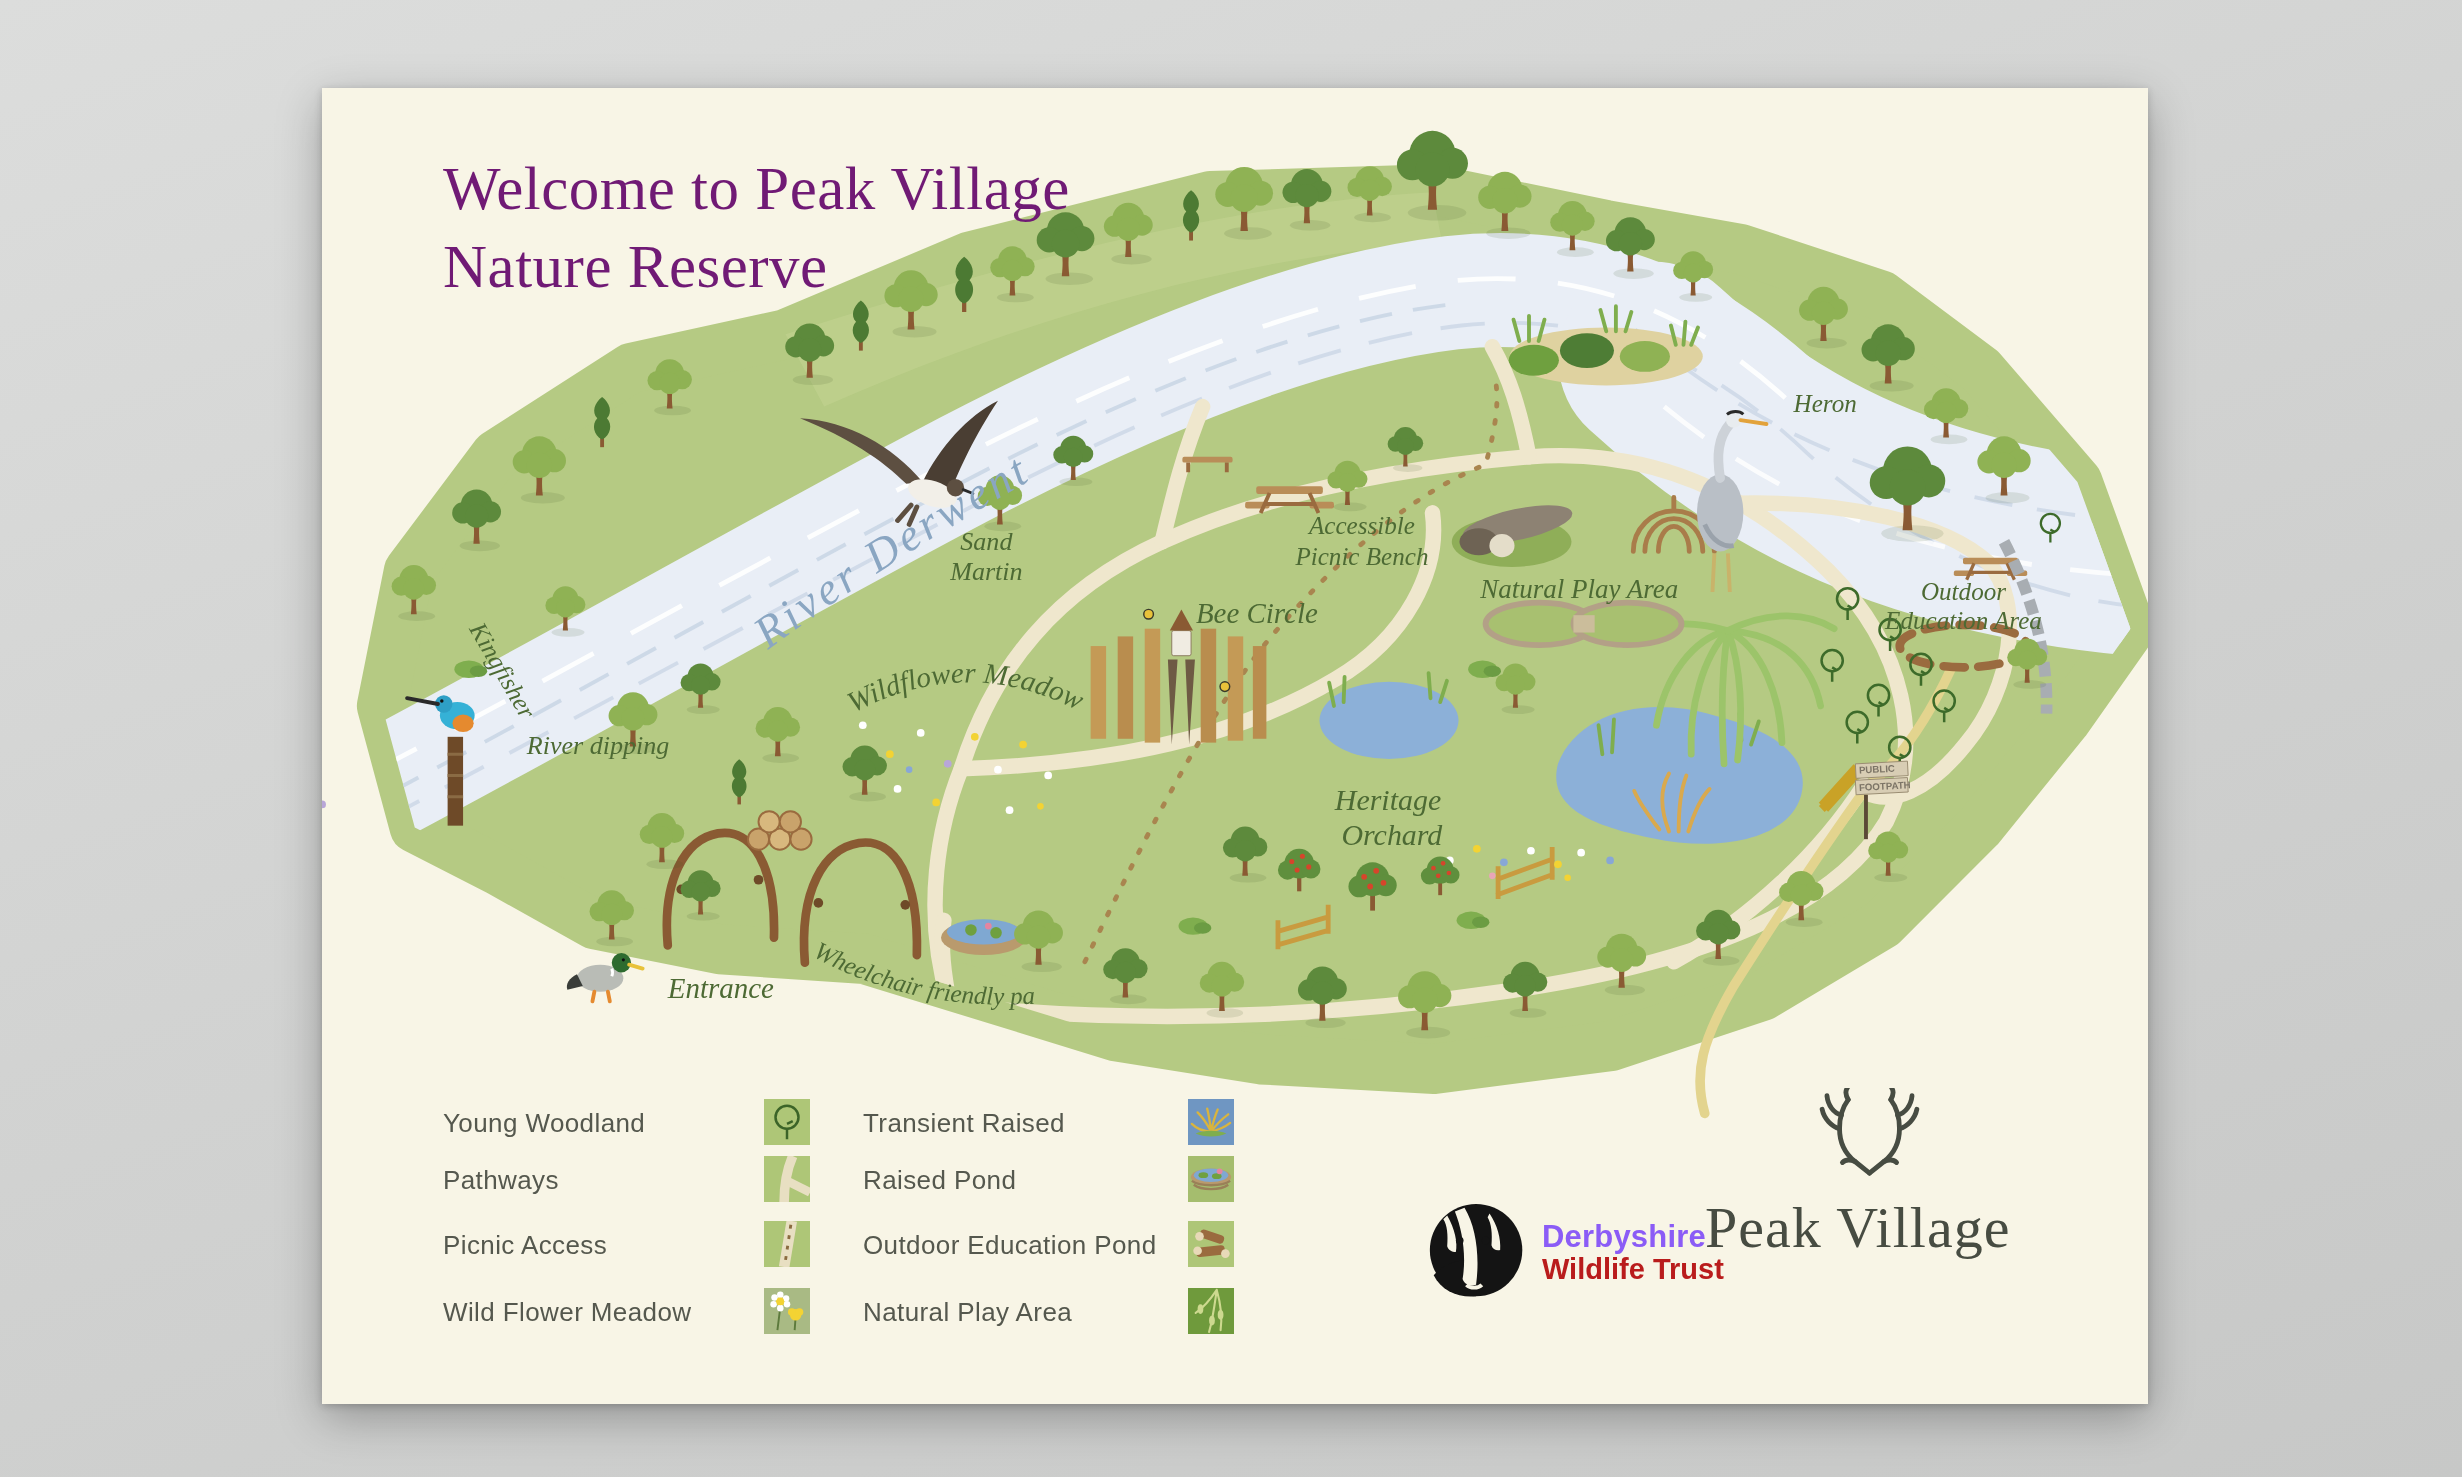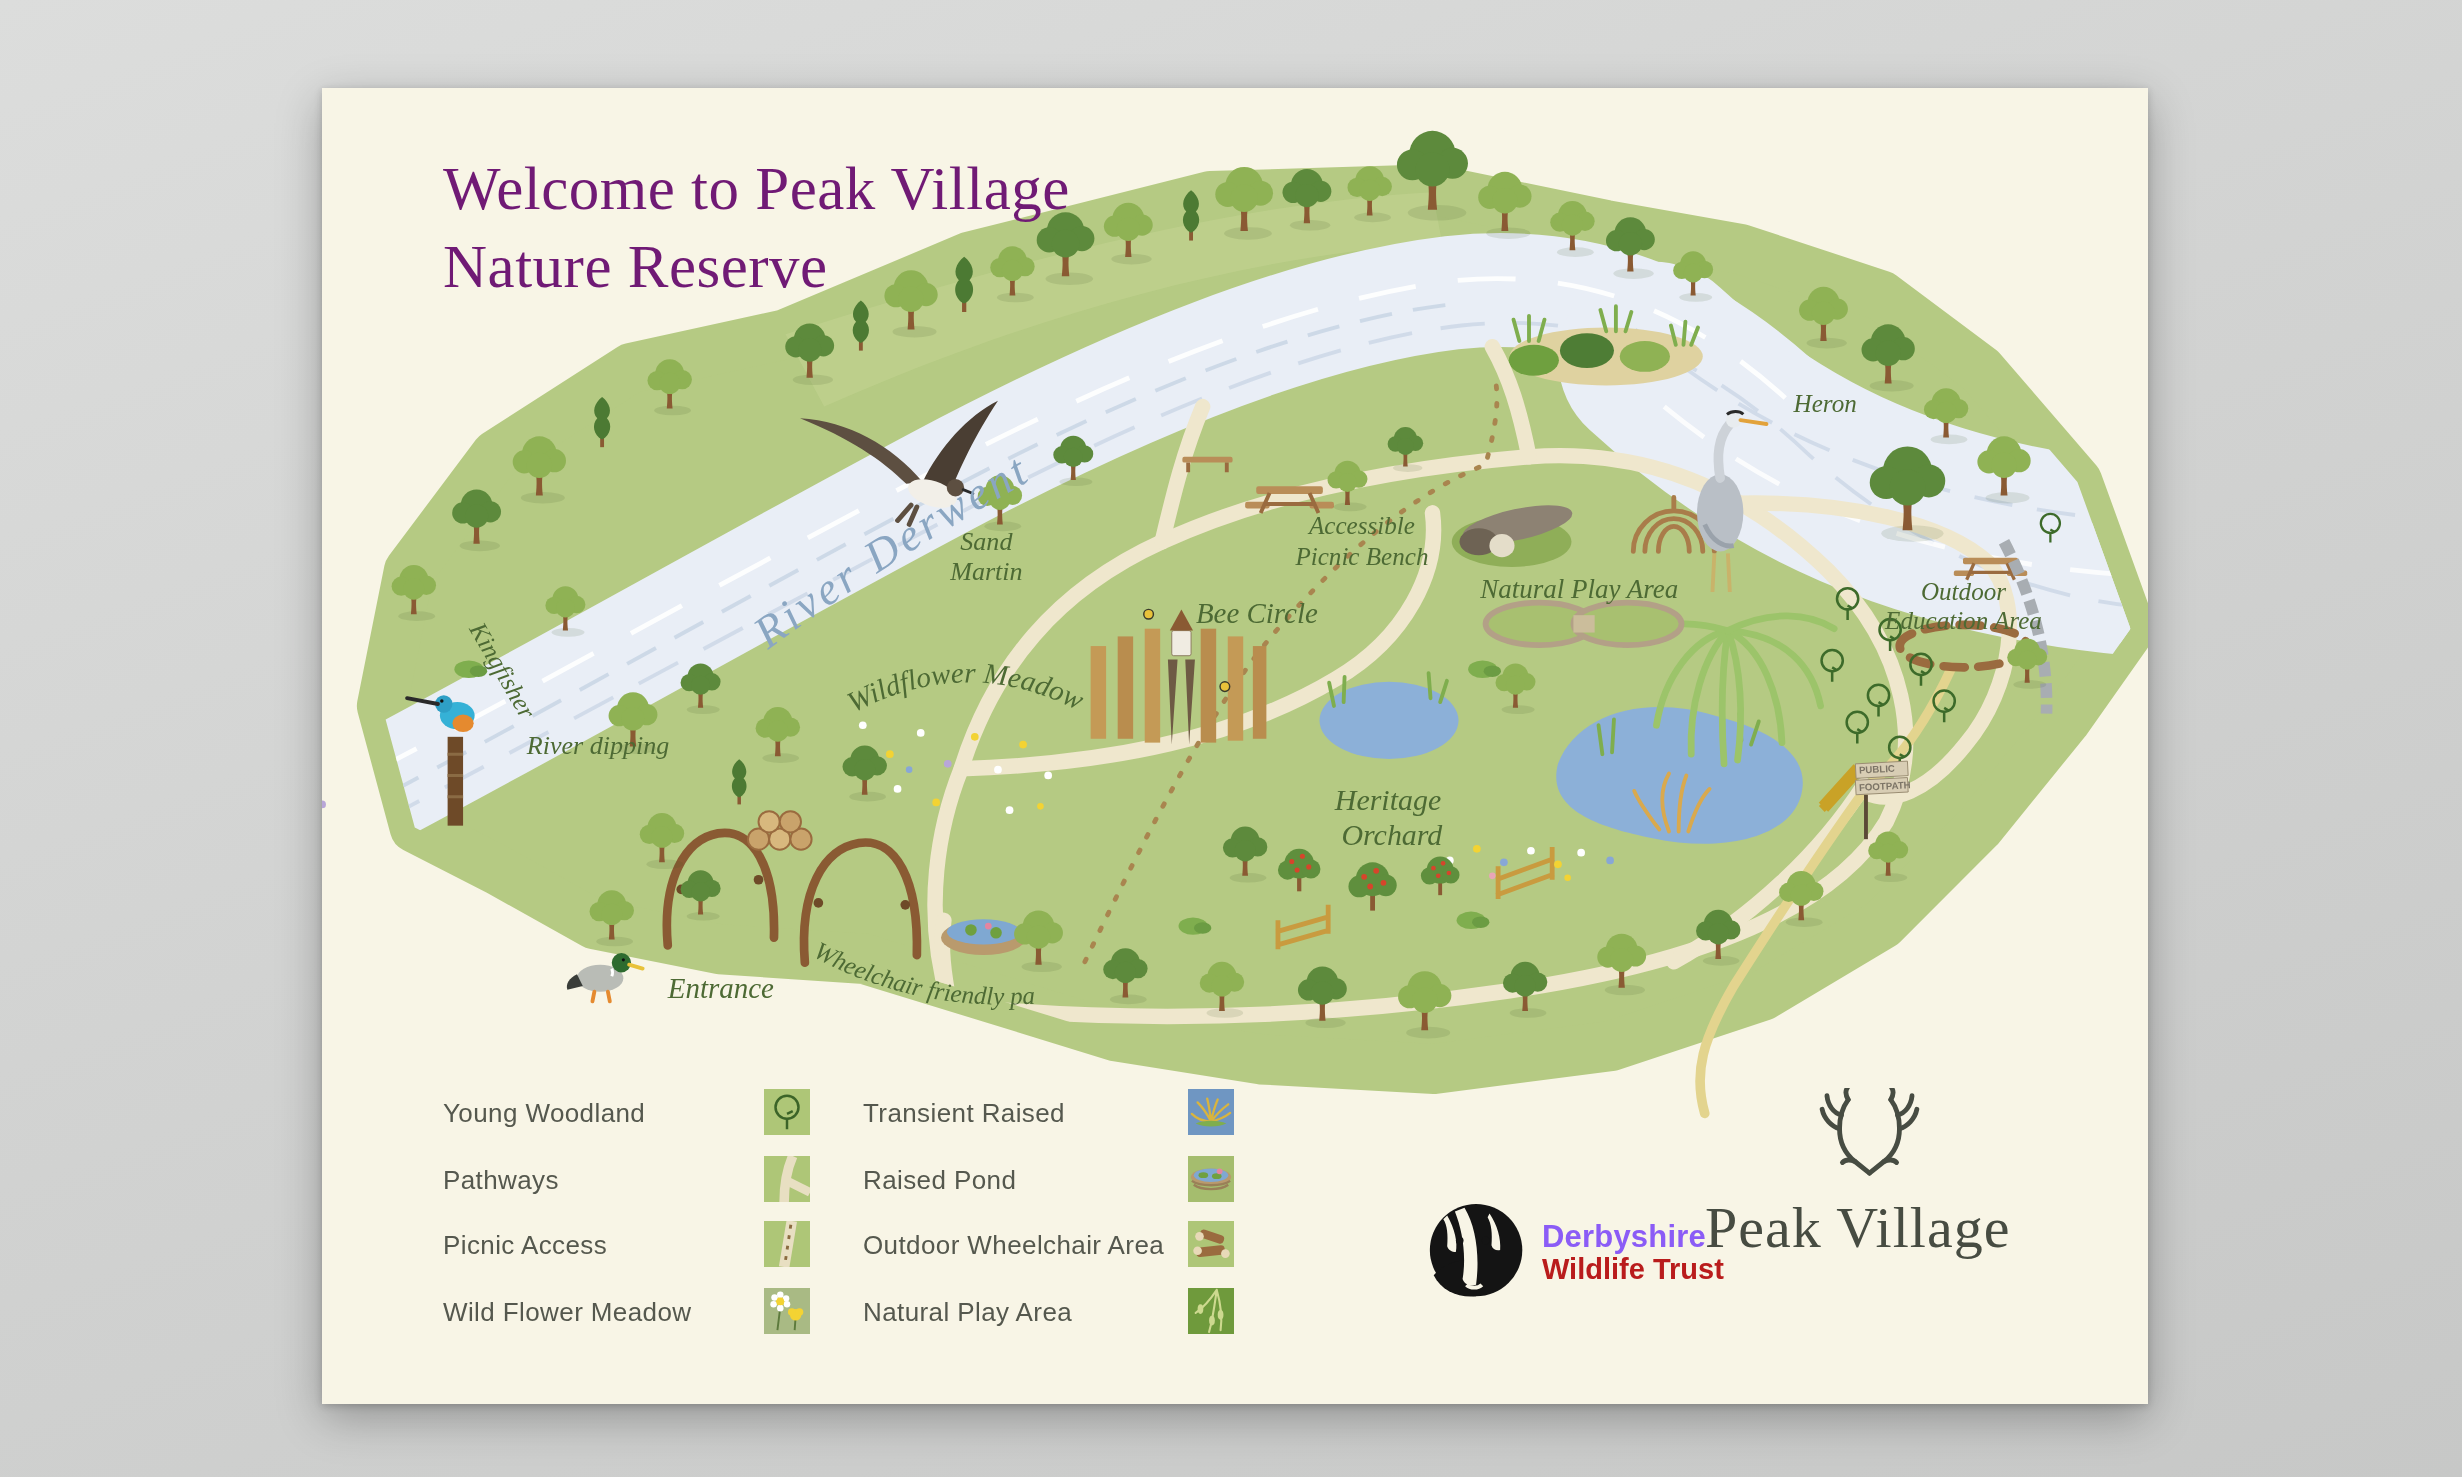--- a/index.html
+++ b/index.html
@@ -398,21 +398,21 @@
     </text>
   </svg>
 
   <div class="poster-title">
     <div>Welcome to Peak Village</div>
     <div>Nature Reserve</div>
   </div>
 
   <div class="legend">
 
-    <div class="legend-row" style="top:0;">
+    <div class="legend-row" style="top:10px;">
       <span class="legend-label c1">Young Woodland</span>
       <svg class="legend-swatch c1" viewBox="0 0 48 48">
         <rect width="48" height="48" fill="#aec677"></rect>
         <circle cx="24" cy="19" r="12" fill="none" stroke="#3c6428" stroke-width="2.6"></circle>
         <path d="M24,31 L24,42 M24,26 L30,23" stroke="#3c6428" stroke-width="2.6" fill="none"></path>
       </svg>
       <span class="legend-label c2">Transient Raised</span>
       <svg class="legend-swatch c2" viewBox="0 0 48 48">
         <rect width="48" height="48" fill="#6f96c2"></rect>
         <path d="M24,34 C14,34 8,30 4,26 M24,34 C20,26 16,20 10,14 M24,34 C23,25 22,18 20,10 M24,34 C26,25 28,18 31,11 M24,34 C30,26 35,21 42,16 M24,34 C33,32 39,29 44,25" stroke="#d9b43e" stroke-width="2.4" fill="none" stroke-linecap="round"></path>
@@ -439,21 +439,21 @@
       </svg>
     </div>
 
     <div class="legend-row" style="top:132px;">
       <span class="legend-label c1">Picnic Access</span>
       <svg class="legend-swatch c1" viewBox="0 0 48 48">
         <rect width="48" height="48" fill="#aec677"></rect>
         <path d="M29,0 L21,48" stroke="#e8dfc2" stroke-width="11" fill="none"></path>
         <path d="M28,4 L22,44" stroke="#8a6b3f" stroke-width="3" stroke-dasharray="4 7" fill="none"></path>
       </svg>
-      <span class="legend-label c2">Outdoor Wheelchair Area</span>
+      <span class="legend-label c2">Outdoor Education Pond</span>
       <svg class="legend-swatch c2" viewBox="0 0 48 48">
         <rect width="48" height="48" fill="#aec677"></rect>
         <rect x="14" y="8" width="26" height="9" rx="4" fill="#9a6b3f" transform="rotate(18 14 8)"></rect>
         <rect x="8" y="28" width="30" height="10" rx="4" fill="#9a6b3f" transform="rotate(-6 8 28)"></rect>
         <circle cx="12" cy="16" r="4.5" fill="#e8d9b8"></circle>
           <circle cx="10" cy="31" r="4.5" fill="#e8d9b8"></circle>
           <circle cx="39" cy="34" r="4.5" fill="#e8d9b8"></circle>
       </svg>
     </div>
 

